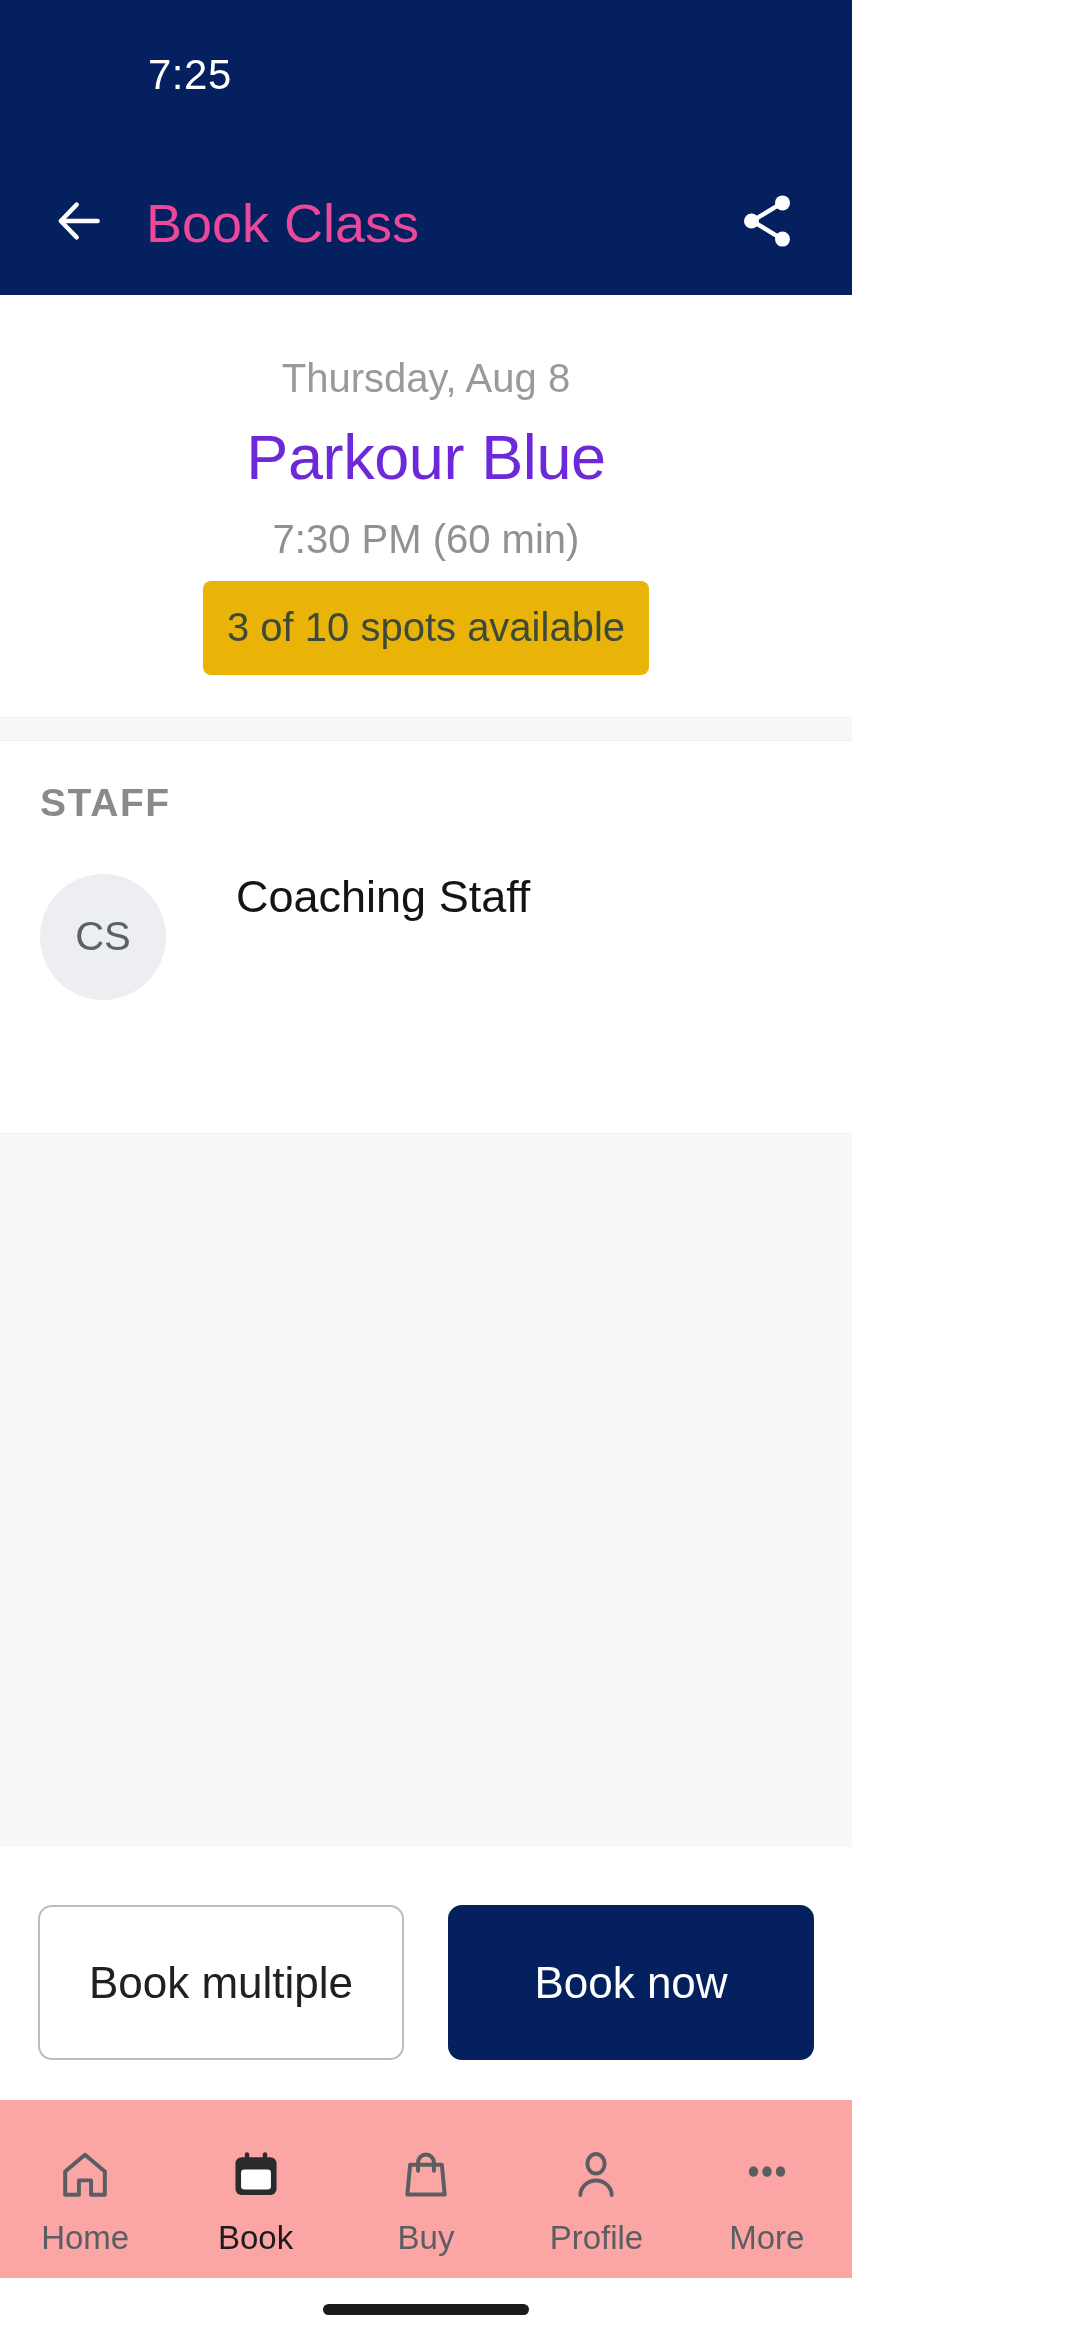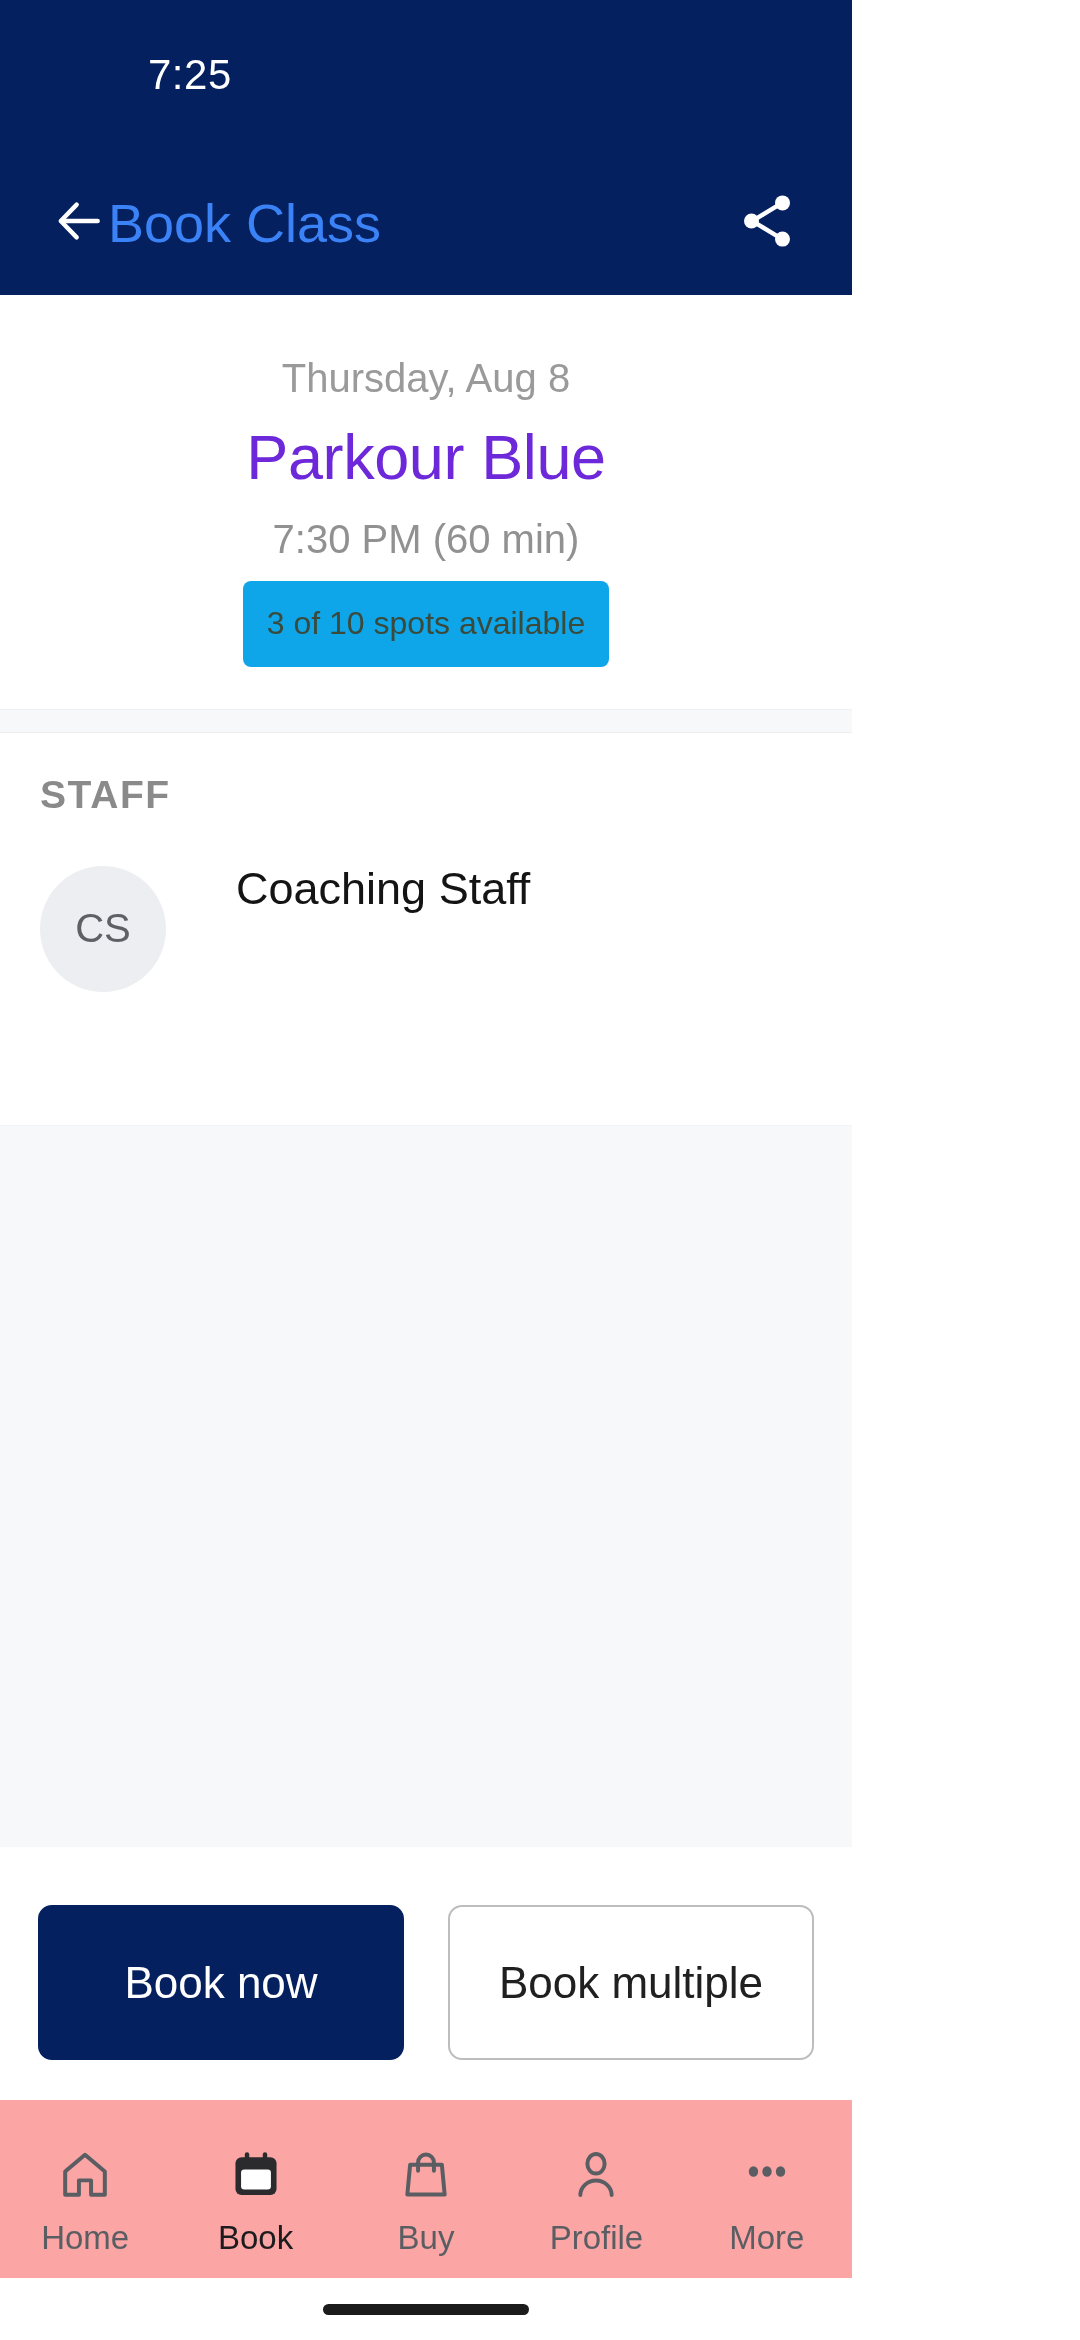--- a/index.html
+++ b/index.html
@@ -49,22 +49,23 @@
   }
   .appbar .back-btn {
     width: 58px;
     height: 58px;
     display: flex;
     align-items: center;
     justify-content: center;
     flex: 0 0 auto;
   }
   .appbar .title {
-    color: #3b82f6;
+    color: #ec4899;
     font-size: 54px;
+    margin-left: 38px;
     line-height: 1;
     white-space: nowrap;
   }
   .appbar .spacer { flex: 1 1 auto; }
   .appbar .share-btn {
     width: 70px;
     height: 70px;
     display: flex;
     align-items: center;
     justify-content: center;
@@ -97,23 +98,23 @@
     font-size: 40px;
     line-height: 1.18;
     margin-top: 20px;
   }
   .hero .spots-wrap {
     display: flex;
     justify-content: center;
     margin-top: 18px;
   }
   .hero .spots-badge {
-    background: #0ea5e9;
+    background: #eab308;
     color: #3b4a3a;
-    font-size: 32px;
+    font-size: 40px;
     line-height: 1;
     padding: 26px 24px 28px;
     border-radius: 8px;
     display: inline-block;
   }
 
   
   .band {
     height: 24px;
     background: #f6f8fa;
@@ -292,22 +293,22 @@
     <div class="section-label">STAFF</div>
     <div class="staff-row">
       <div class="avatar">CS</div>
       <div class="staff-name">Coaching Staff</div>
     </div>
   </div>
 
   <div class="body-fill"></div>
 
   <div class="actions">
+    <div class="btn btn-outline">Book multiple</div>
     <div class="btn btn-filled">Book now</div>
-    <div class="btn btn-outline">Book multiple</div>
   </div>
 
   <div class="bottomnav">
 
     <div class="navitem">
       <div class="nav-icon">
         <svg width="56" height="56" viewBox="0 0 24 24" fill="none" stroke="#5a5e63" stroke-width="1.7" stroke-linecap="round" stroke-linejoin="round">
           <path d="M3.5 10.5 L12 3.3 L20.5 10.5 L20.5 20.5 L14.6 20.5 L14.6 14.3 L9.4 14.3 L9.4 20.5 L3.5 20.5 Z"></path>
         </svg>
       </div>

